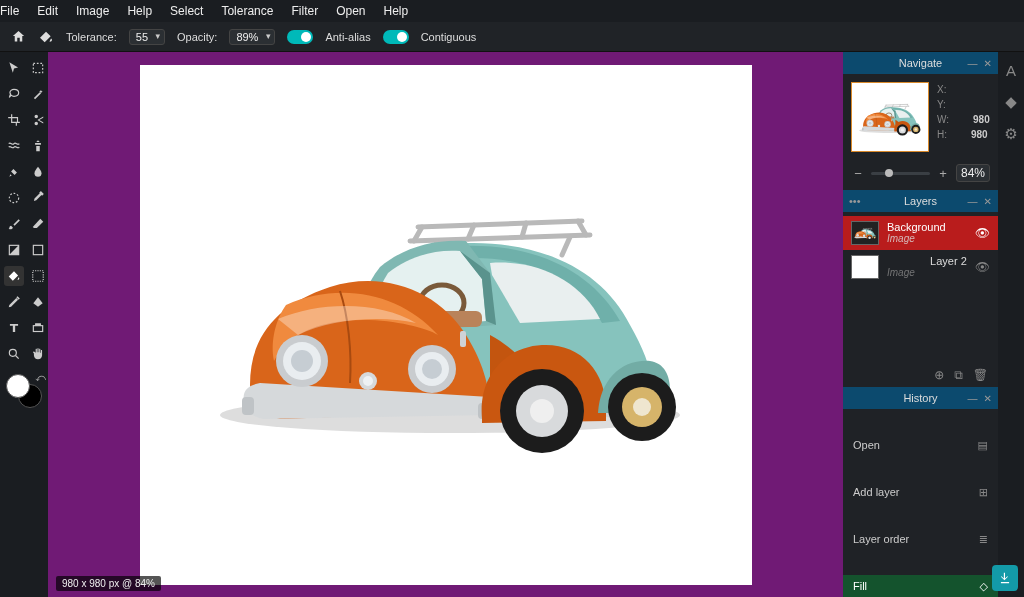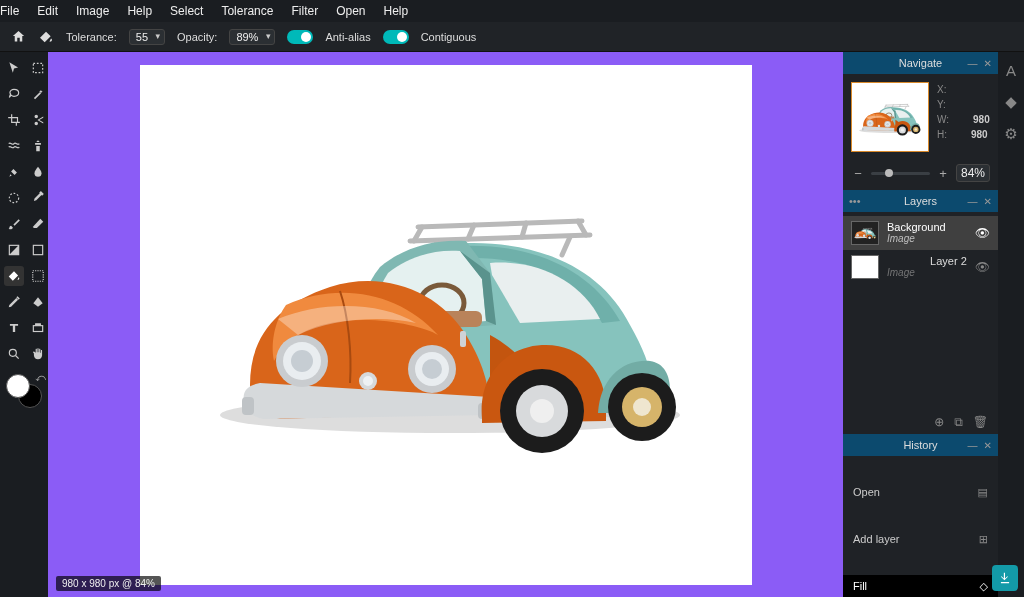--- a/index.html
+++ b/index.html
@@ -38,21 +38,21 @@
 .toolbox { width:48px; background:#1a1d21; padding:6px 4px; display:grid; grid-template-columns: 20px 20px; gap:6px 4px; align-content:start;}
 .tool { width:20px; height:20px; display:flex; align-items:center; justify-content:center; color:#ccc; fill:#ccc; cursor:pointer;}
 .tool.active { background:#333; border-radius:3px; }
 .swatches { grid-column: 1/3; position:relative; height:34px; margin-top:4px;}
 .swatch { width:24px; height:24px; border-radius:50%; position:absolute; }
 .swatch.fg { background:#fff; border:1px solid #555; top:0; left:2px; z-index:2;}
 .swatch.bg { background:#000; border:1px solid #555; top:10px; left:14px; z-index:1;}
 .swap-ic { position:absolute; top:-2px; right:2px; font-size:10px; color:#aaa;}
 
 .canvas-area {
-  flex:1; background:#8b5cf6;
+  flex:1; background:#701a75;
   display:flex; align-items:center; justify-content:center; position:relative;
   overflow:hidden;
 }
 .canvas { width:612px; height:520px; background:#fff; position:relative; overflow:hidden;}
 .car { position:absolute; top:70px; left:50px; }
 .statuslabel {
   position:absolute; left:8px; bottom:6px; background:#000a; color:#eee;
   font-size:10px; padding:2px 6px; border-radius:2px;
 }
 
@@ -70,36 +70,36 @@
 .dims { font-size:10px; color:#888; line-height:15px;}
 .dims b { color:#ccc; font-weight:bold; margin-left:24px;}
 .zoomrow { display:flex; align-items:center; gap:6px; padding:4px 8px 8px;}
 .zoomrow .track { flex:1; height:3px; background:#3a3f44; border-radius:2px; position:relative;}
 .zoomrow .knob { width:8px; height:8px; border-radius:50%; background:#bbb; position:absolute; top:-3px; left:14px;}
 .zoombtn { width:14px; height:14px; display:flex; align-items:center; justify-content:center; color:#aaa; font-size:13px; cursor:pointer;}
 .zoompct { background:#2b2f33; border:1px solid #444; border-radius:3px; font-size:12px; padding:1px 4px; color:#eee; }
 
 .layers { padding:4px 0; }
 .layerrow { display:flex; align-items:center; height:34px; padding:0 8px; gap:8px; cursor:pointer;}
-.layerrow.selected { background:#404040; }
+.layerrow.selected { background:#b91c1c; }
 .lthumb { width:28px; height:24px; background:#fff; border:1px solid #666; display:flex; align-items:center; justify-content:center; overflow:hidden;}
 .lthumb.dark { background:#222; }
 .ltxt { flex:1; line-height:12px;}
 .ltxt .nm { color:#fff; font-size:11px;}
 .layerrow:not(.selected) .ltxt .nm { color:#ddd;text-align:right;}
 .ltxt .tp { color:#ddd; font-size:10px; font-style:italic; opacity:.8;}
 .layerrow:not(.selected) .ltxt .tp { color:#888;}
 .eye { color:#fff; font-size:12px;}
 .layerrow:not(.selected) .eye { color:#888;}
 .layerfoot { height:24px; display:flex; justify-content:flex-end; align-items:center; gap:10px; padding:0 10px; color:#888;}
 
 .history-body { }
 .hrow { height:22px; display:flex; align-items:center; padding:0 10px; font-size:11px; color:#ccc; cursor:pointer; justify-content:space-between;margin-top:25px;}
 .hrow .ic { color:#888; font-size:11px;}
-.hrow.active { background:#000000; color:#fff;}
+.hrow.active { background:#14532d; color:#fff;}
 .hrow.active .ic { color:#fff;}
 
 .vstrip { width:26px; background:#1a1d21; display:flex; flex-direction:column; align-items:center; padding-top:10px; gap:14px; }
 .vstrip div { color:#888; font-size:15px; cursor:pointer; }
 
 .dlbtn {
   position:absolute; right:6px; bottom:6px; width:26px; height:26px;
   background:#139aa8; border-radius:4px; display:flex; align-items:center; justify-content:center; color:#fff; cursor:pointer;
 }
 svg { display:block; }
@@ -432,20 +432,24 @@
       </div>
       <div class="history-body">
         <div class="hrow">
             <span>Open</span>
             <span class="ic">▤</span>
           </div>
         <div class="hrow">
             <span>Add layer</span>
             <span class="ic">⊞</span>
           </div>
+        <div class="hrow">
+            <span>Layer order</span>
+            <span class="ic">≣</span>
+          </div>
         <div class="hrow active">
             <span>Fill</span>
             <span class="ic">◇</span>
           </div>
       </div>
     </div>
 
     <div class="vstrip">
       <div>A</div>
       <div>◆</div>

